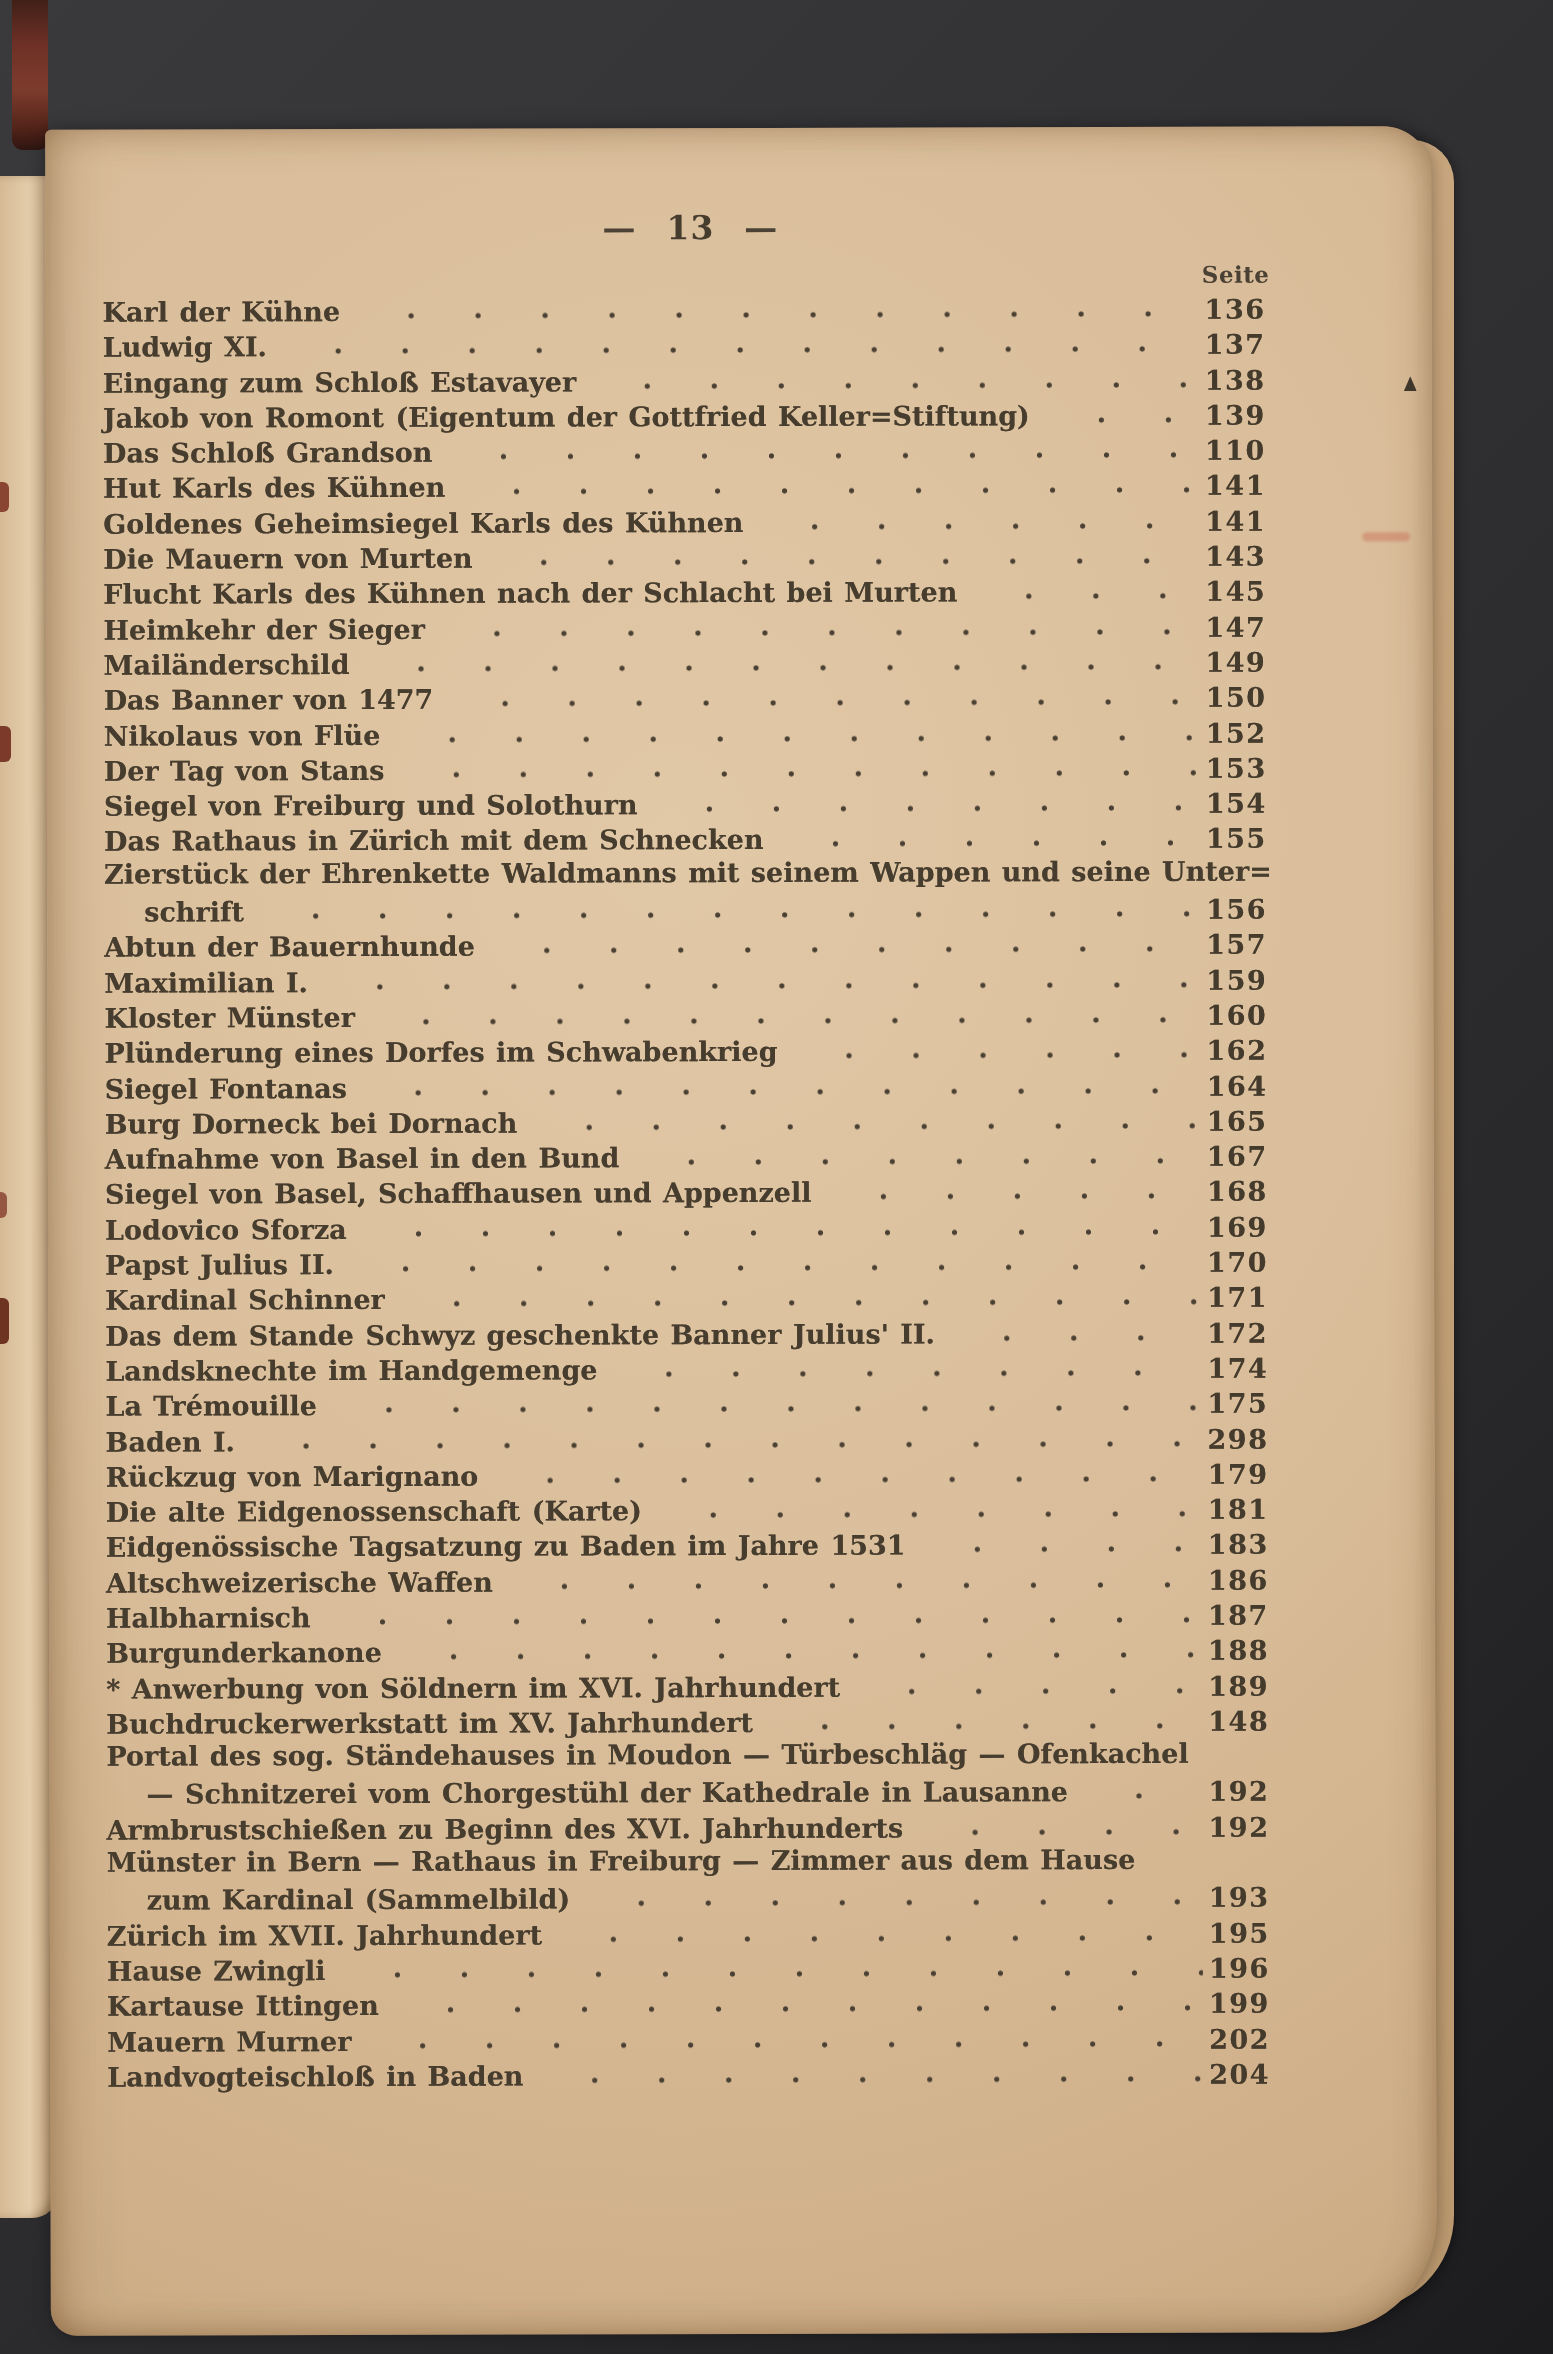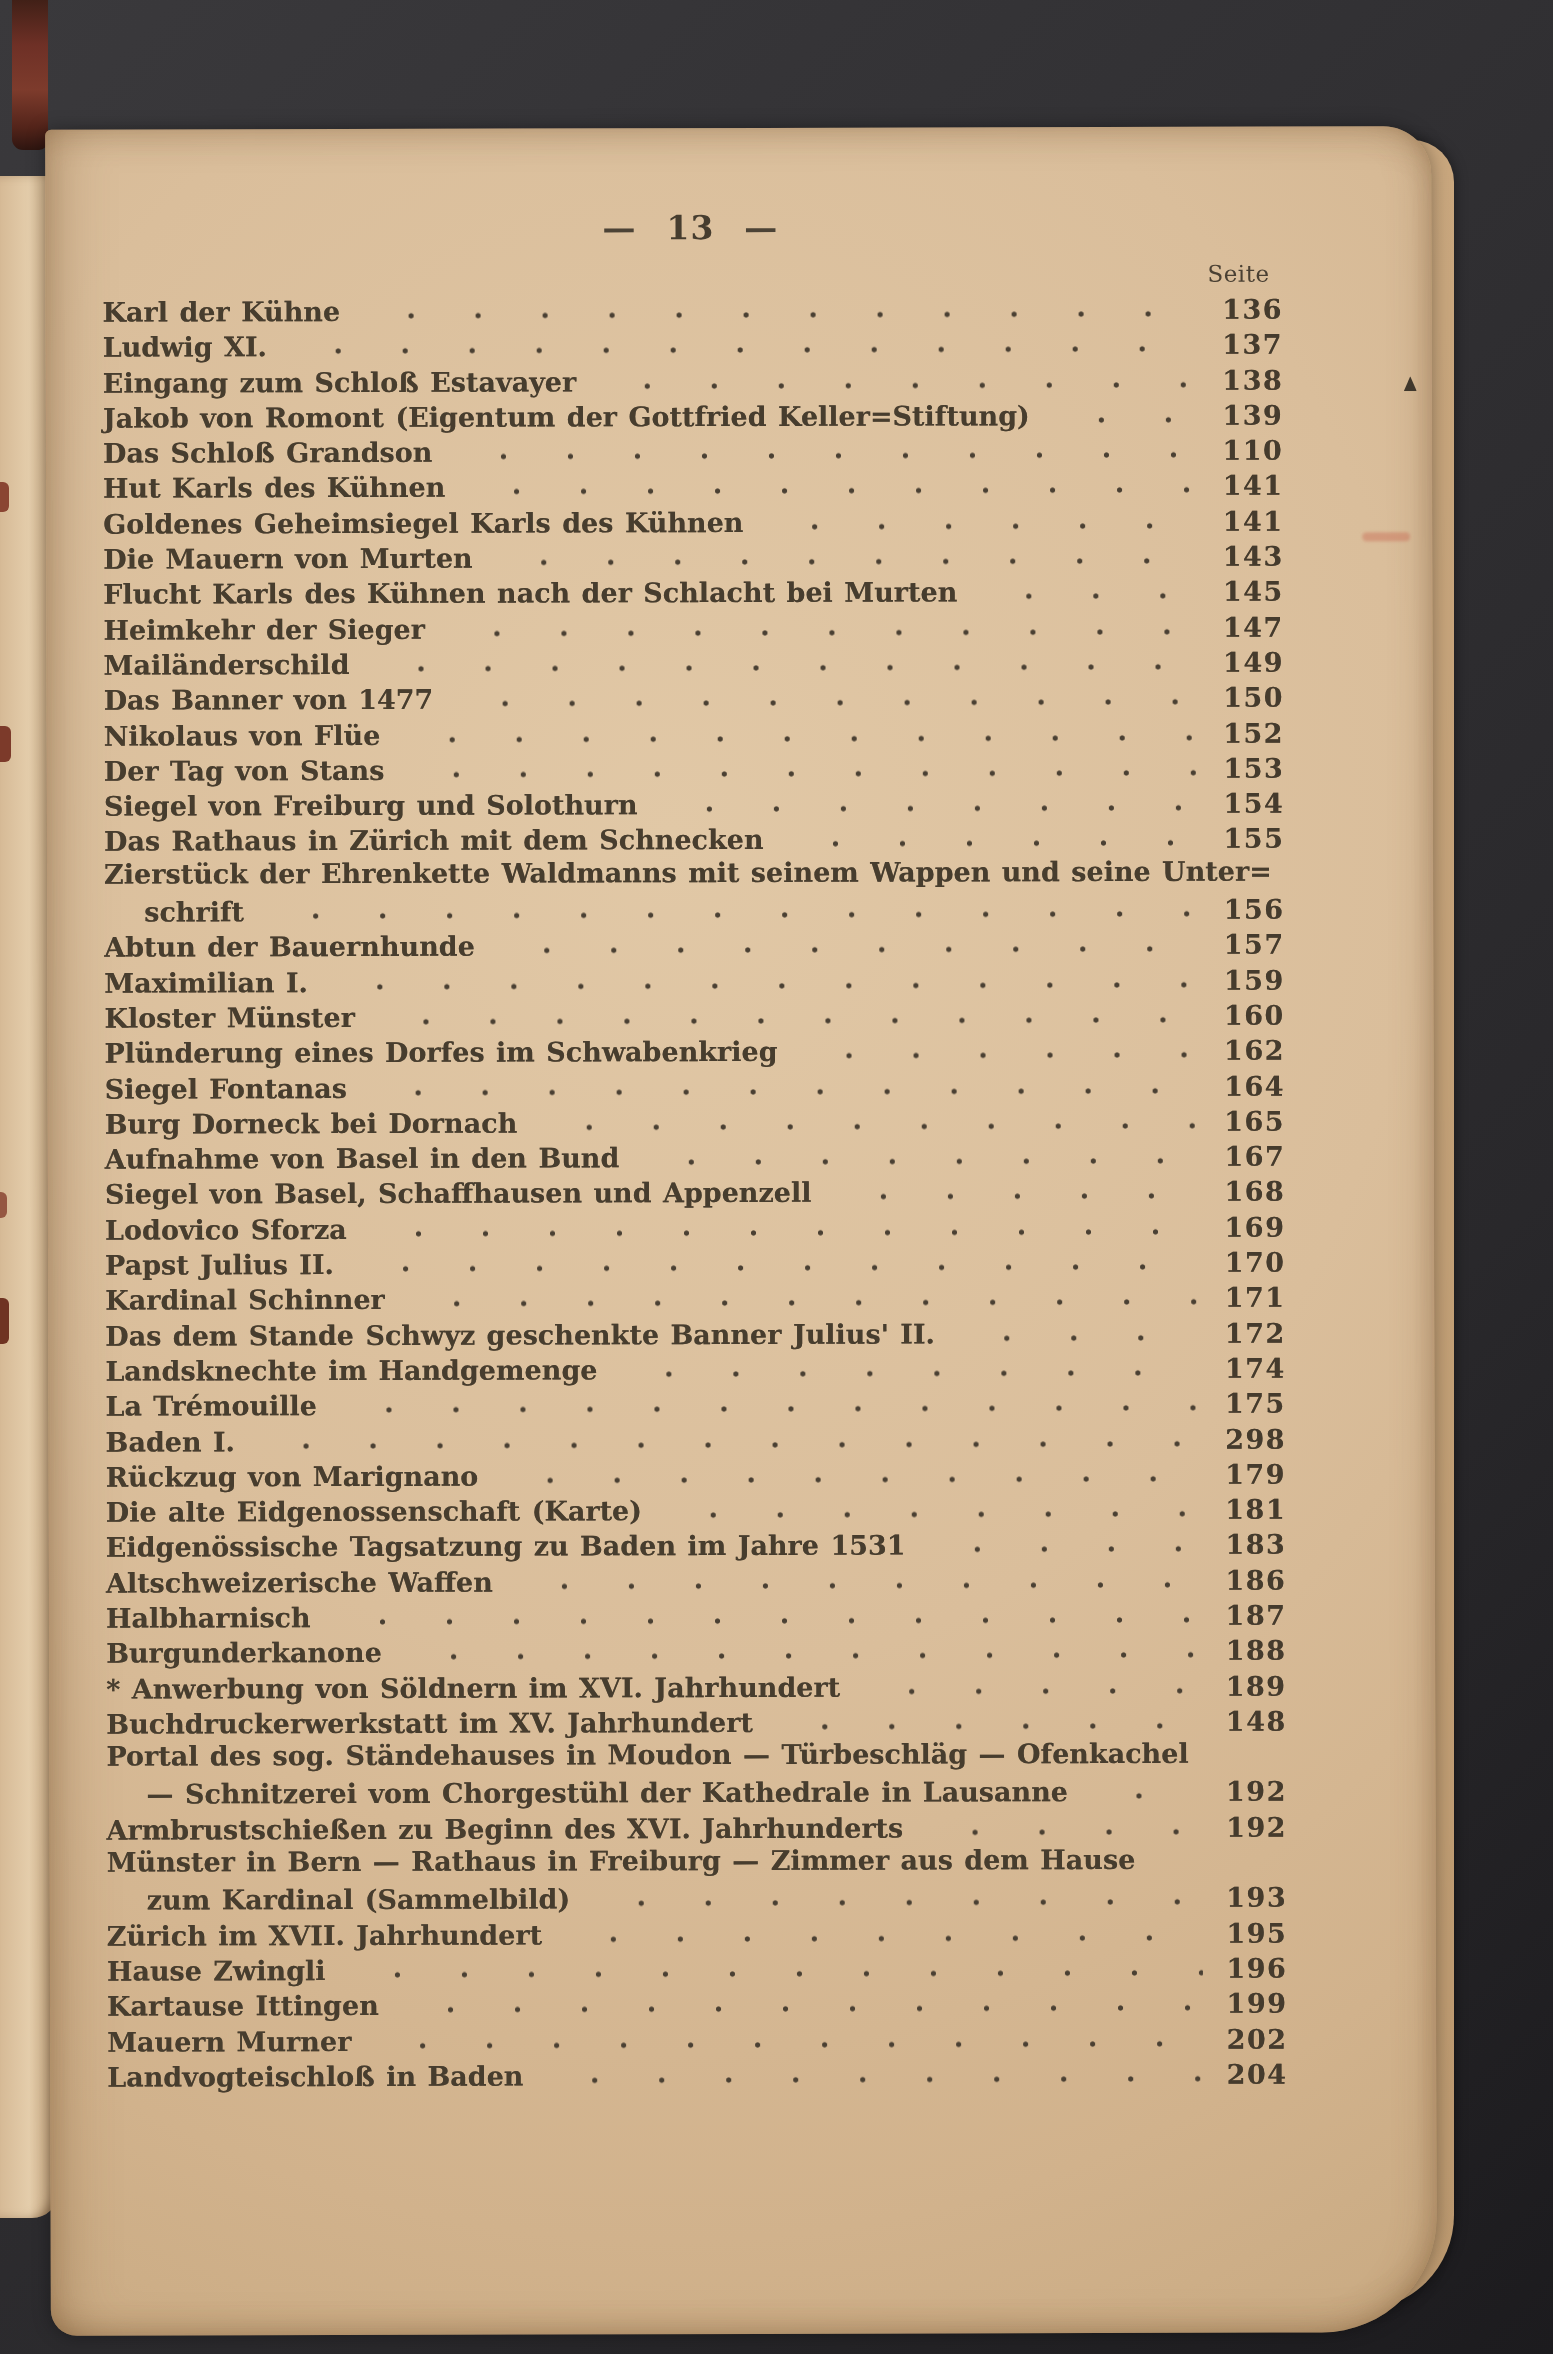--- a/index.html
+++ b/index.html
@@ -58,42 +58,42 @@
 
   
   .page-head{
     position:absolute;top:80px;left:0;width:100%;text-align:center;
     transform:translateX(-48px);
     font-size:33px;font-weight:bold;color:#463d2f;letter-spacing:1px;
   }
   .page-head .dash{margin:0 30px;color:#4c4336;}
   .seite{
     position:absolute;top:134px;right:162px;
-    font-size:23px;font-weight:normal;color:#4a4033;letter-spacing:.5px;
+    font-size:23px;font-weight:bold;color:#4a4033;letter-spacing:.5px;
   }
   .toc{
     position:absolute;top:162px;left:57px;right:131px;
     color:#473d2e;
   }
   .row{
     display:flex;align-items:baseline;height:35.3px;line-height:35.3px;
     font-size:27px;font-weight:bold;white-space:nowrap;word-spacing:2px;
     text-shadow:0 0 .6px rgba(58,47,33,.55);
   }
   .row.indent{padding-left:40px;}
   .title{flex:0 0 auto;}
   .leader{
     flex:1 1 30px;height:30px;margin-left:22px;margin-right:6px;
     background-image:radial-gradient(circle,#4a4033 2.2px,rgba(74,64,51,0) 3px);
     background-size:67px 6px;background-repeat:repeat-x;
     background-position:left 16px bottom 2px;
   }
   .spacer{flex:1 1 10px;}
   .page-num{
-    flex:0 0 auto;min-width:96px;text-align:center;
+    flex:0 0 auto;min-width:96px;text-align:left;
     font-size:27px;letter-spacing:1.5px;color:#453b2d;
   }
 </style>
 </head>
 <body>
 
 <div class="under-page"></div>
 <div class="gutter-page"></div>
 <div class="spine-top"></div>
 <div class="speck sp1"></div>

